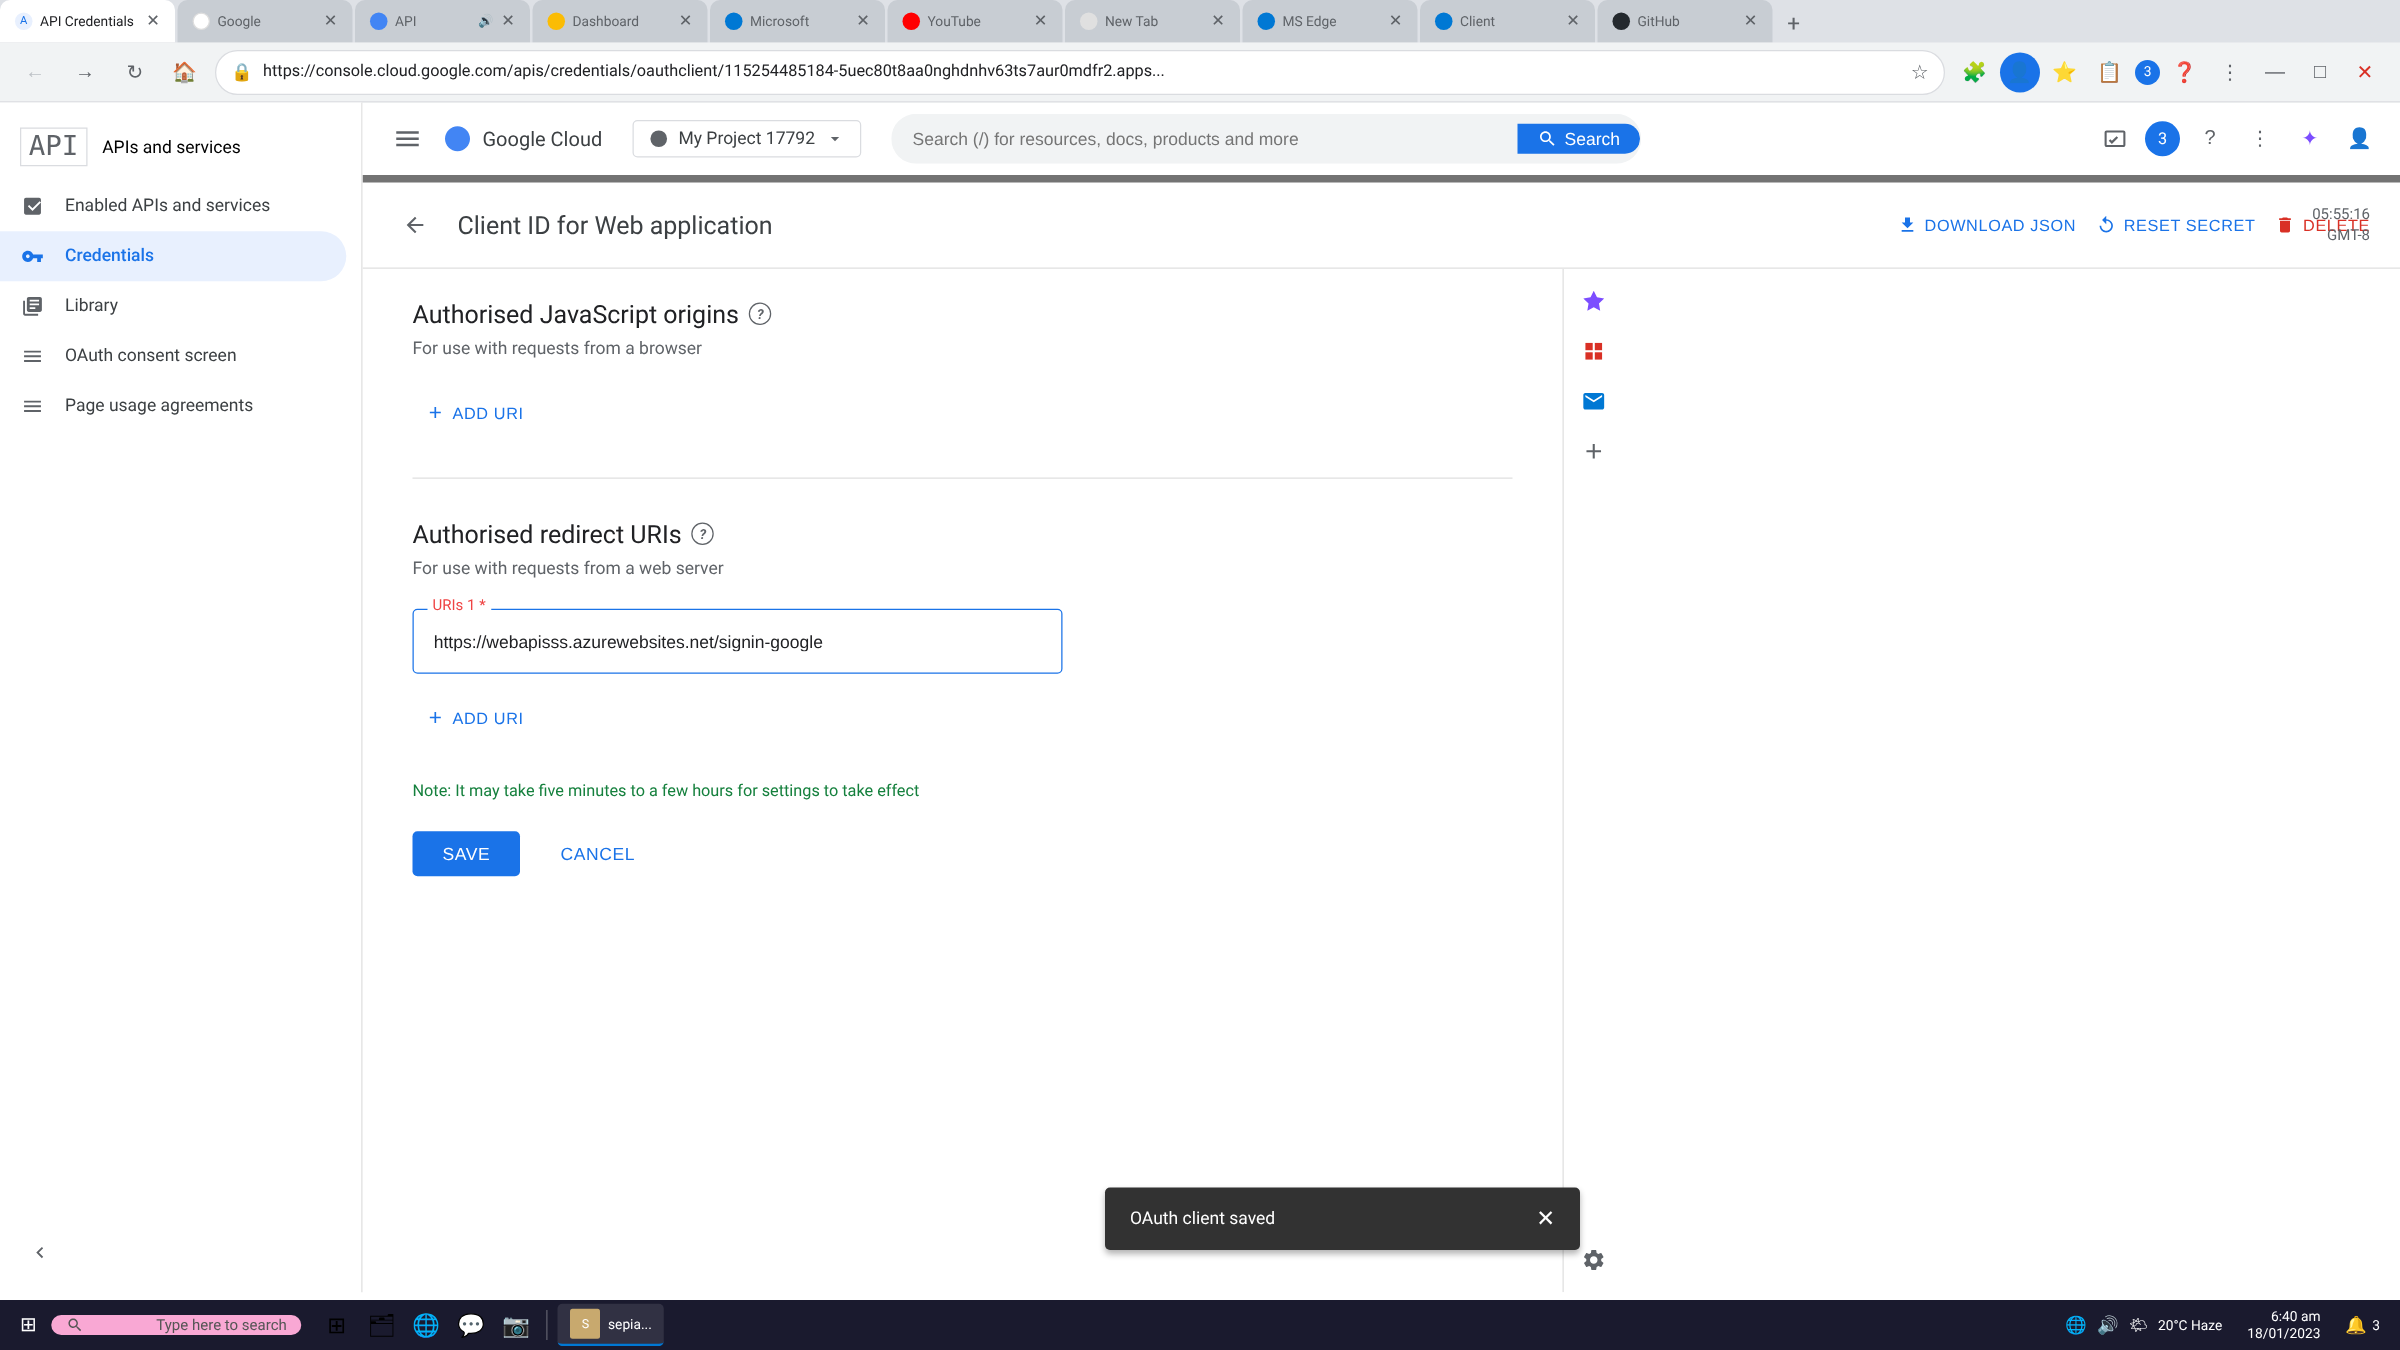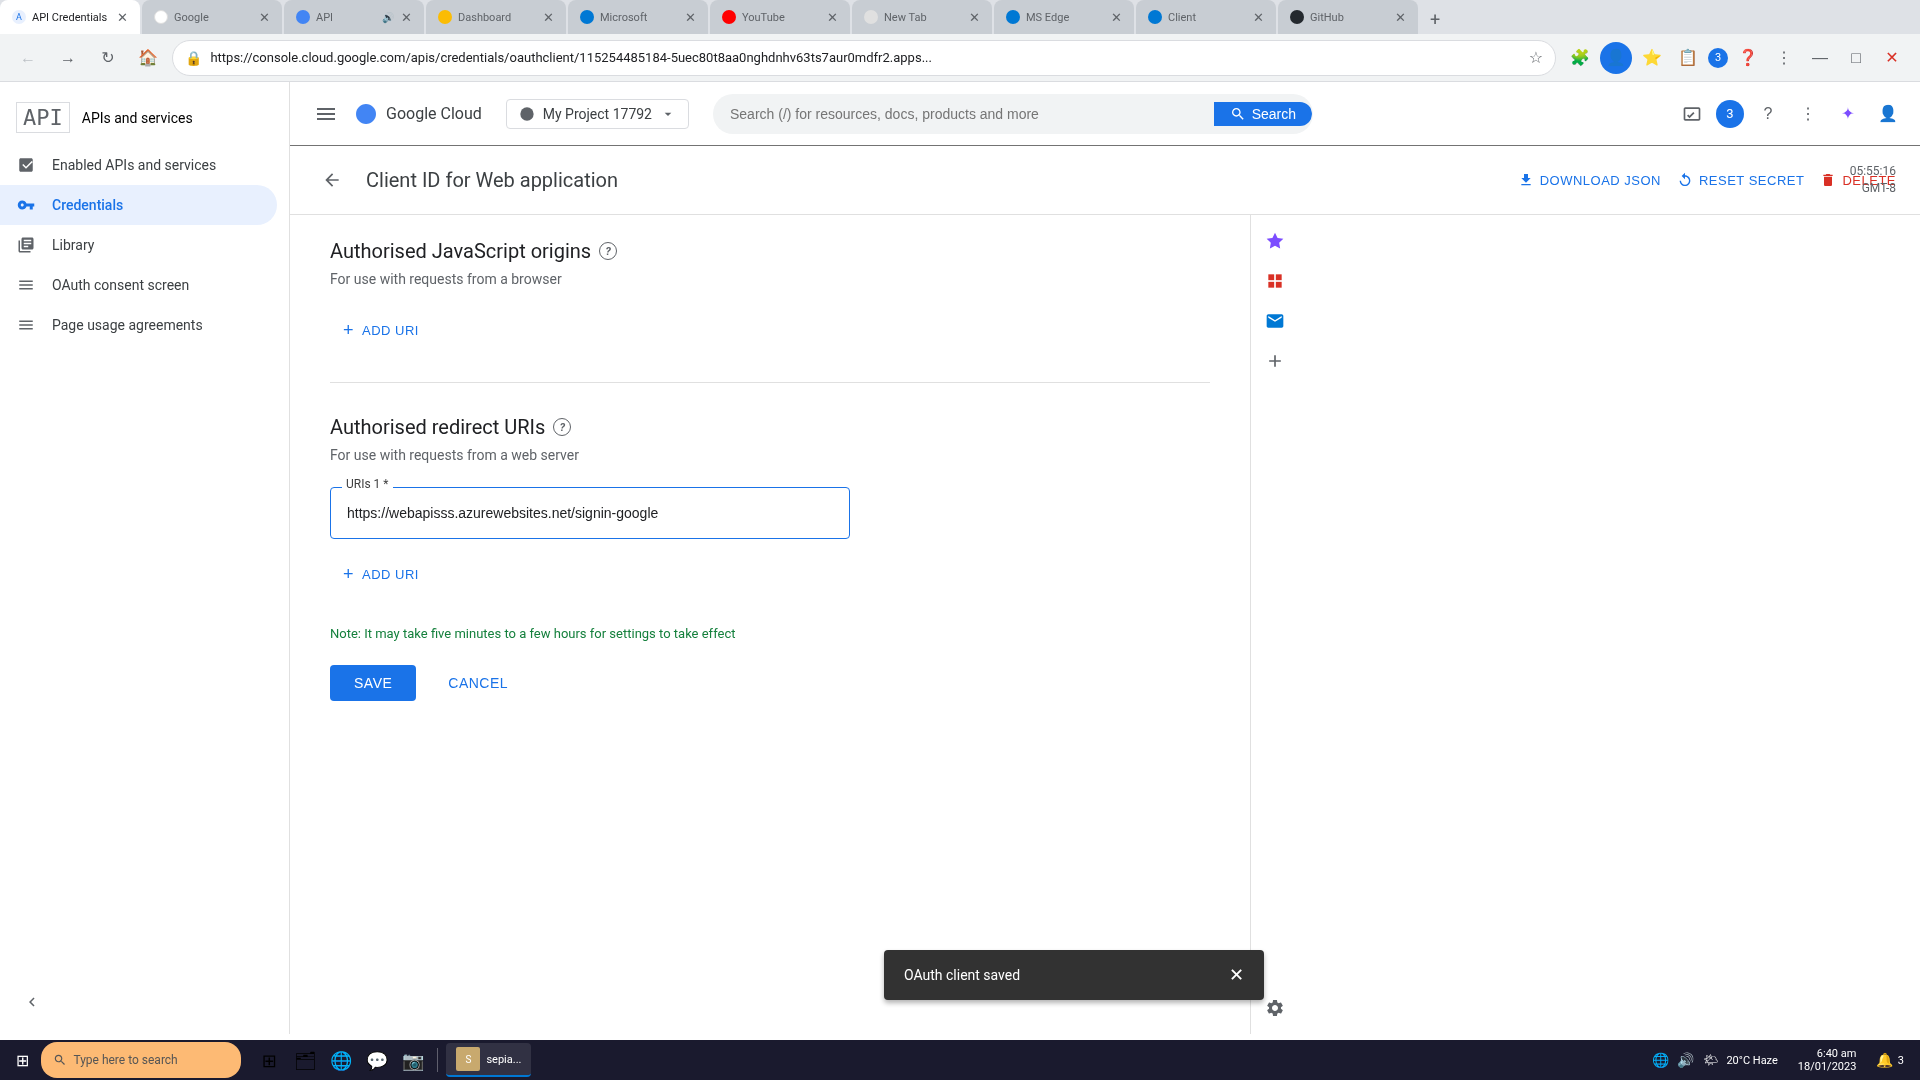--- a/index.html
+++ b/index.html
@@ -46,21 +46,21 @@
     .section-title { font-size: 20px; color: #202124; font-weight: 400; margin-bottom: 8px; display: flex; align-items: center; gap: 8px; }
     .section-subtitle { font-size: 14px; color: #5f6368; margin-bottom: 24px; }
     .help-icon { width: 18px; height: 18px; border-radius: 50%; border: 1.5px solid #5f6368; display: inline-flex; align-items: center; justify-content: center; font-size: 11px; color: #5f6368; cursor: pointer; font-style: italic; font-weight: bold; flex-shrink: 0; }
 
     .add-uri-btn { display: flex; align-items: center; gap: 8px; color: #1a73e8; font-size: 13px; font-weight: 500; background: none; border: 1px solid transparent; cursor: pointer; padding: 8px 12px; border-radius: 4px; text-transform: uppercase; letter-spacing: 0.5px; }
     .add-uri-btn .plus-icon { font-size: 18px; font-weight: 300; }
 
     .section-divider { border: none; border-top: 1px solid #e0e0e0; margin: 32px 0; }
 
     .input-group { position: relative; margin-bottom: 16px; max-width: 520px; }
-    .input-label { position: absolute; top: -10px; left: 12px; background: #fff; padding: 0 4px; font-size: 12px; color: #404040; z-index: 1; }
+    .input-label { position: absolute; top: -10px; left: 12px; background: #fff; padding: 0 4px; font-size: 12px; color: #ef4444; z-index: 1; }
     .uri-input { width: 100%; height: 52px; border: 1.5px solid #1a73e8; border-radius: 4px; padding: 1px 16px; font-size: 14px; color: #202124; outline: none; }
 
     .note-text { font-size: 13px; color: #15803d; margin-top: 32px; margin-bottom: 24px; }
 
     .action-bar { display: flex; align-items: center; gap: 16px; }
     .save-btn { background: #1a73e8; color: #fff; border: none; border-radius: 4px; padding: 10px 24px; font-size: 14px; font-weight: 500; cursor: pointer; text-transform: uppercase; letter-spacing: 0.5px; }
     .cancel-btn { background: none; border: none; color: #1a73e8; font-size: 14px; font-weight: 500; cursor: pointer; text-transform: uppercase; letter-spacing: 0.5px; padding: 10px 16px; }
 
     
     .snackbar { position: fixed; bottom: 80px; left: 50%; transform: translateX(-20%); background: #323232; color: #fff; border-radius: 4px; padding: 14px 20px; display: flex; align-items: center; gap: 24px; font-size: 14px; z-index: 1000; box-shadow: 0 3px 5px rgba(0,0,0,0.3); min-width: 380px; }
@@ -70,21 +70,21 @@
     .timestamp { position: absolute; right: 24px; top: 16px; text-align: right; font-size: 13px; color: #5f6368; }
 
     
     .right-sidebar { width: 48px; background: #fff; border-left: 1px solid #e0e0e0; display: flex; flex-direction: column; align-items: center; padding-top: 8px; gap: 4px; flex-shrink: 0; }
     .right-sidebar-btn { width: 36px; height: 36px; border-radius: 50%; border: none; background: none; cursor: pointer; display: flex; align-items: center; justify-content: center; color: #5f6368; font-size: 18px; }
     .right-sidebar-btn.active { color: #1a73e8; }
 
     
     .taskbar { height: 40px; background: #1a1a2e; display: flex; align-items: center; padding: 0 8px; gap: 4px; position: fixed; bottom: 0; width: 1920px; z-index: 999; }
     .start-btn { background: none; border: none; color: #fff; font-size: 16px; padding: 4px 8px; cursor: pointer; }
-    .taskbar-search { display: flex; align-items: center; background: #fdba74; border-radius: 16px; height: 36px; padding: 0 12px; gap: 6px; font-size: 12px; color: #333; min-width: 200px; cursor: pointer; }
+    .taskbar-search { display: flex; align-items: center; background: #f9a8d4; border-radius: 16px; height: 16px; padding: 0 12px; gap: 6px; font-size: 12px; color: #333; min-width: 200px; cursor: pointer; justify-content: space-between; }
     .taskbar-icon { width: 32px; height: 32px; border-radius: 4px; display: flex; align-items: center; justify-content: center; cursor: pointer; font-size: 16px; }
     .taskbar-spacer { flex: 1; }
     .taskbar-sys { display: flex; align-items: center; gap: 8px; padding: 0 8px; }
     .taskbar-app { display: flex; align-items: center; gap: 6px; padding: 4px 10px; border-radius: 4px; cursor: pointer; border-bottom: 2px solid #0078d4; background: rgba(255,255,255,0.1); }
     .taskbar-app .app-thumb { width: 24px; height: 24px; background: #c8a96e; border-radius: 2px; display: flex; align-items: center; justify-content: center; font-size: 10px; color: #fff; }
 
     .divider-line { width: 1px; height: 24px; background: rgba(255,255,255,0.3); margin: 0 4px; }
 
     .tabs-strip { display: flex; gap: 2px; background: #dee1e6; overflow: hidden; }
     .tab-item { display: flex; align-items: center; gap: 6px; padding: 6px 12px; background: #fff; min-width: 140px; max-width: 220px; height: 34px; border-radius: 8px 8px 0 0; font-size: 11px; color: #202124; cursor: pointer; flex-shrink: 0; }
@@ -231,21 +231,21 @@
       <button class="collapse-btn" style="position: static; margin-top: 16px;">
         <svg width="18" height="18" viewBox="0 0 24 24" fill="#5f6368">
             <path d="M15.41 16.59L10.83 12l4.58-4.59L14 6l-6 6 6 6 1.41-1.41z"></path>
           </svg>
       </button>
     </div>
   </div>
 
   <div style="flex:1; display:flex; flex-direction:column; overflow:hidden;">
 
-    <div style="display:flex; align-items:center; height:64px; padding:0 16px; border-bottom:1px solid #737373; gap:8px; background:#fff; flex-shrink:0;">
+    <div style="display:flex; align-items:center; height:64px; padding:0 16px; border-bottom:6px solid #737373; gap:8px; background:#fff; flex-shrink:0;">
       <button class="hamburger-btn">
         <svg width="24" height="24" viewBox="0 0 24 24" fill="#5f6368">
             <path d="M3 18h18v-2H3v2zm0-5h18v-2H3v2zm0-7v2h18V6H3z"></path>
           </svg>
       </button>
       <div class="google-cloud-logo">
         <svg width="24" height="24" viewBox="0 0 24 24">
             <path d="M12 2C6.48 2 2 6.48 2 12s4.48 10 10 10 10-4.48 10-10S17.52 2 12 2z" fill="#4285f4"></path>
           </svg>
         <span style="font-size:16px; color:#3c4043;">Google Cloud</span>

